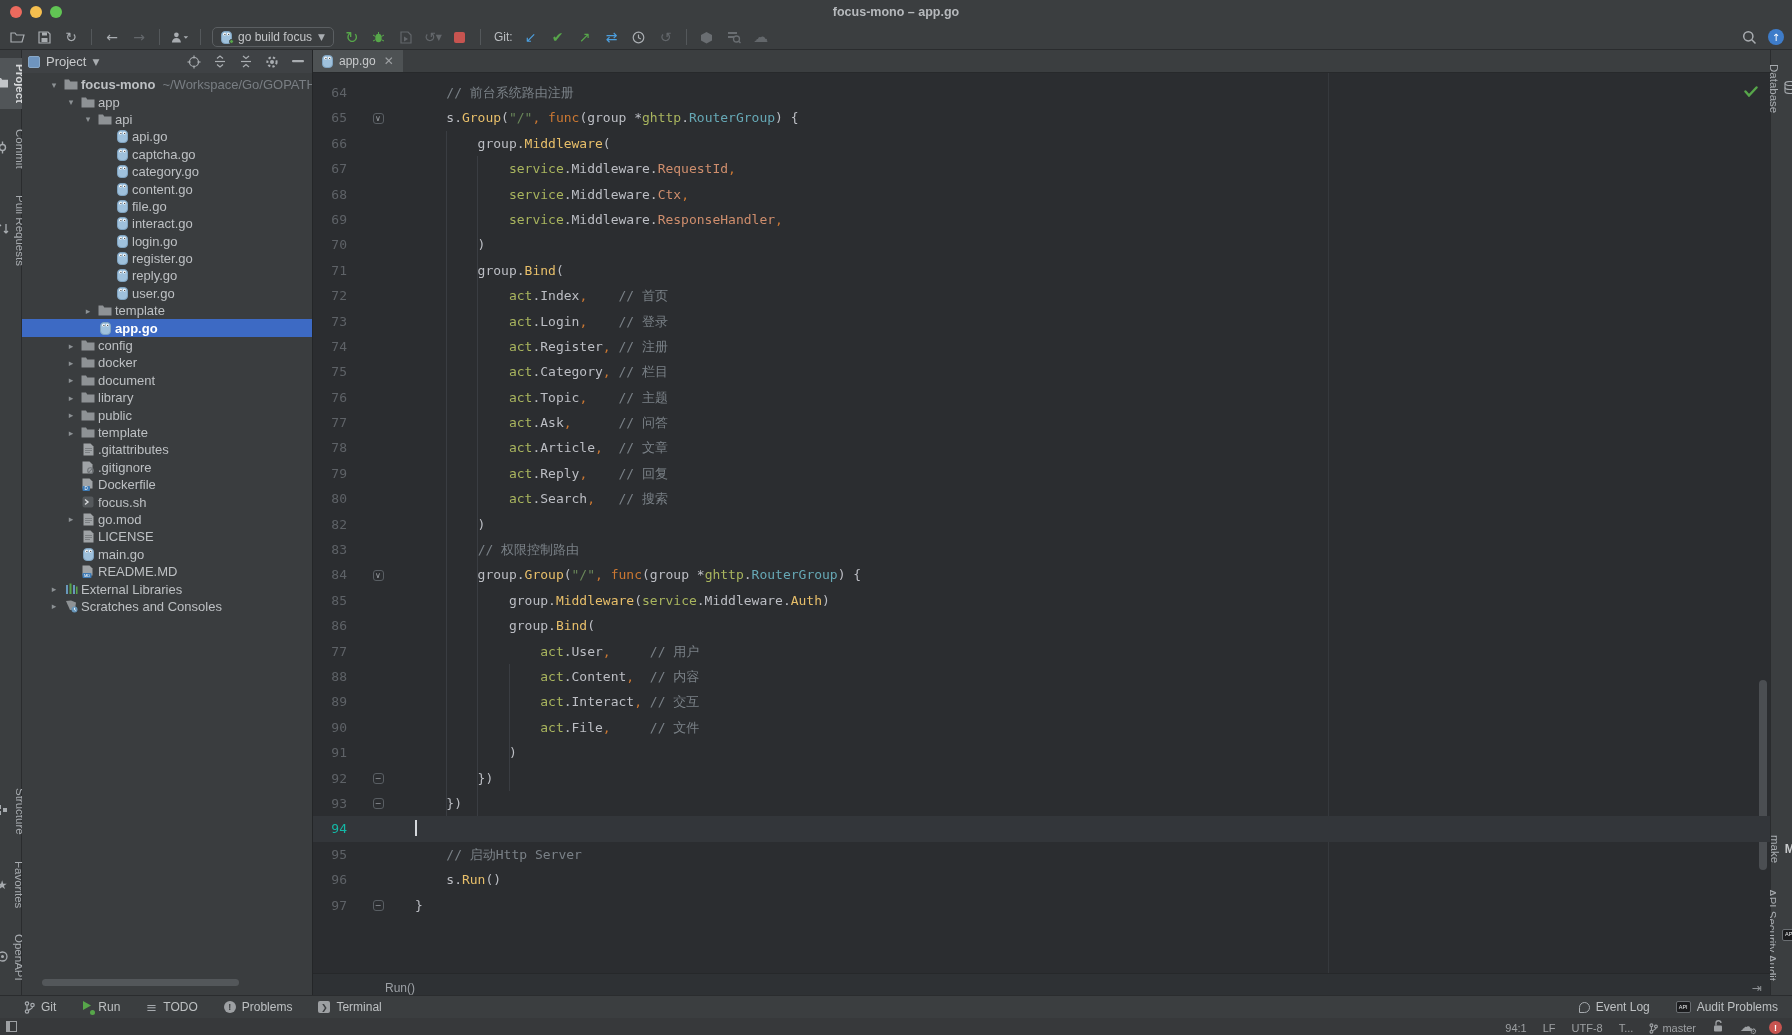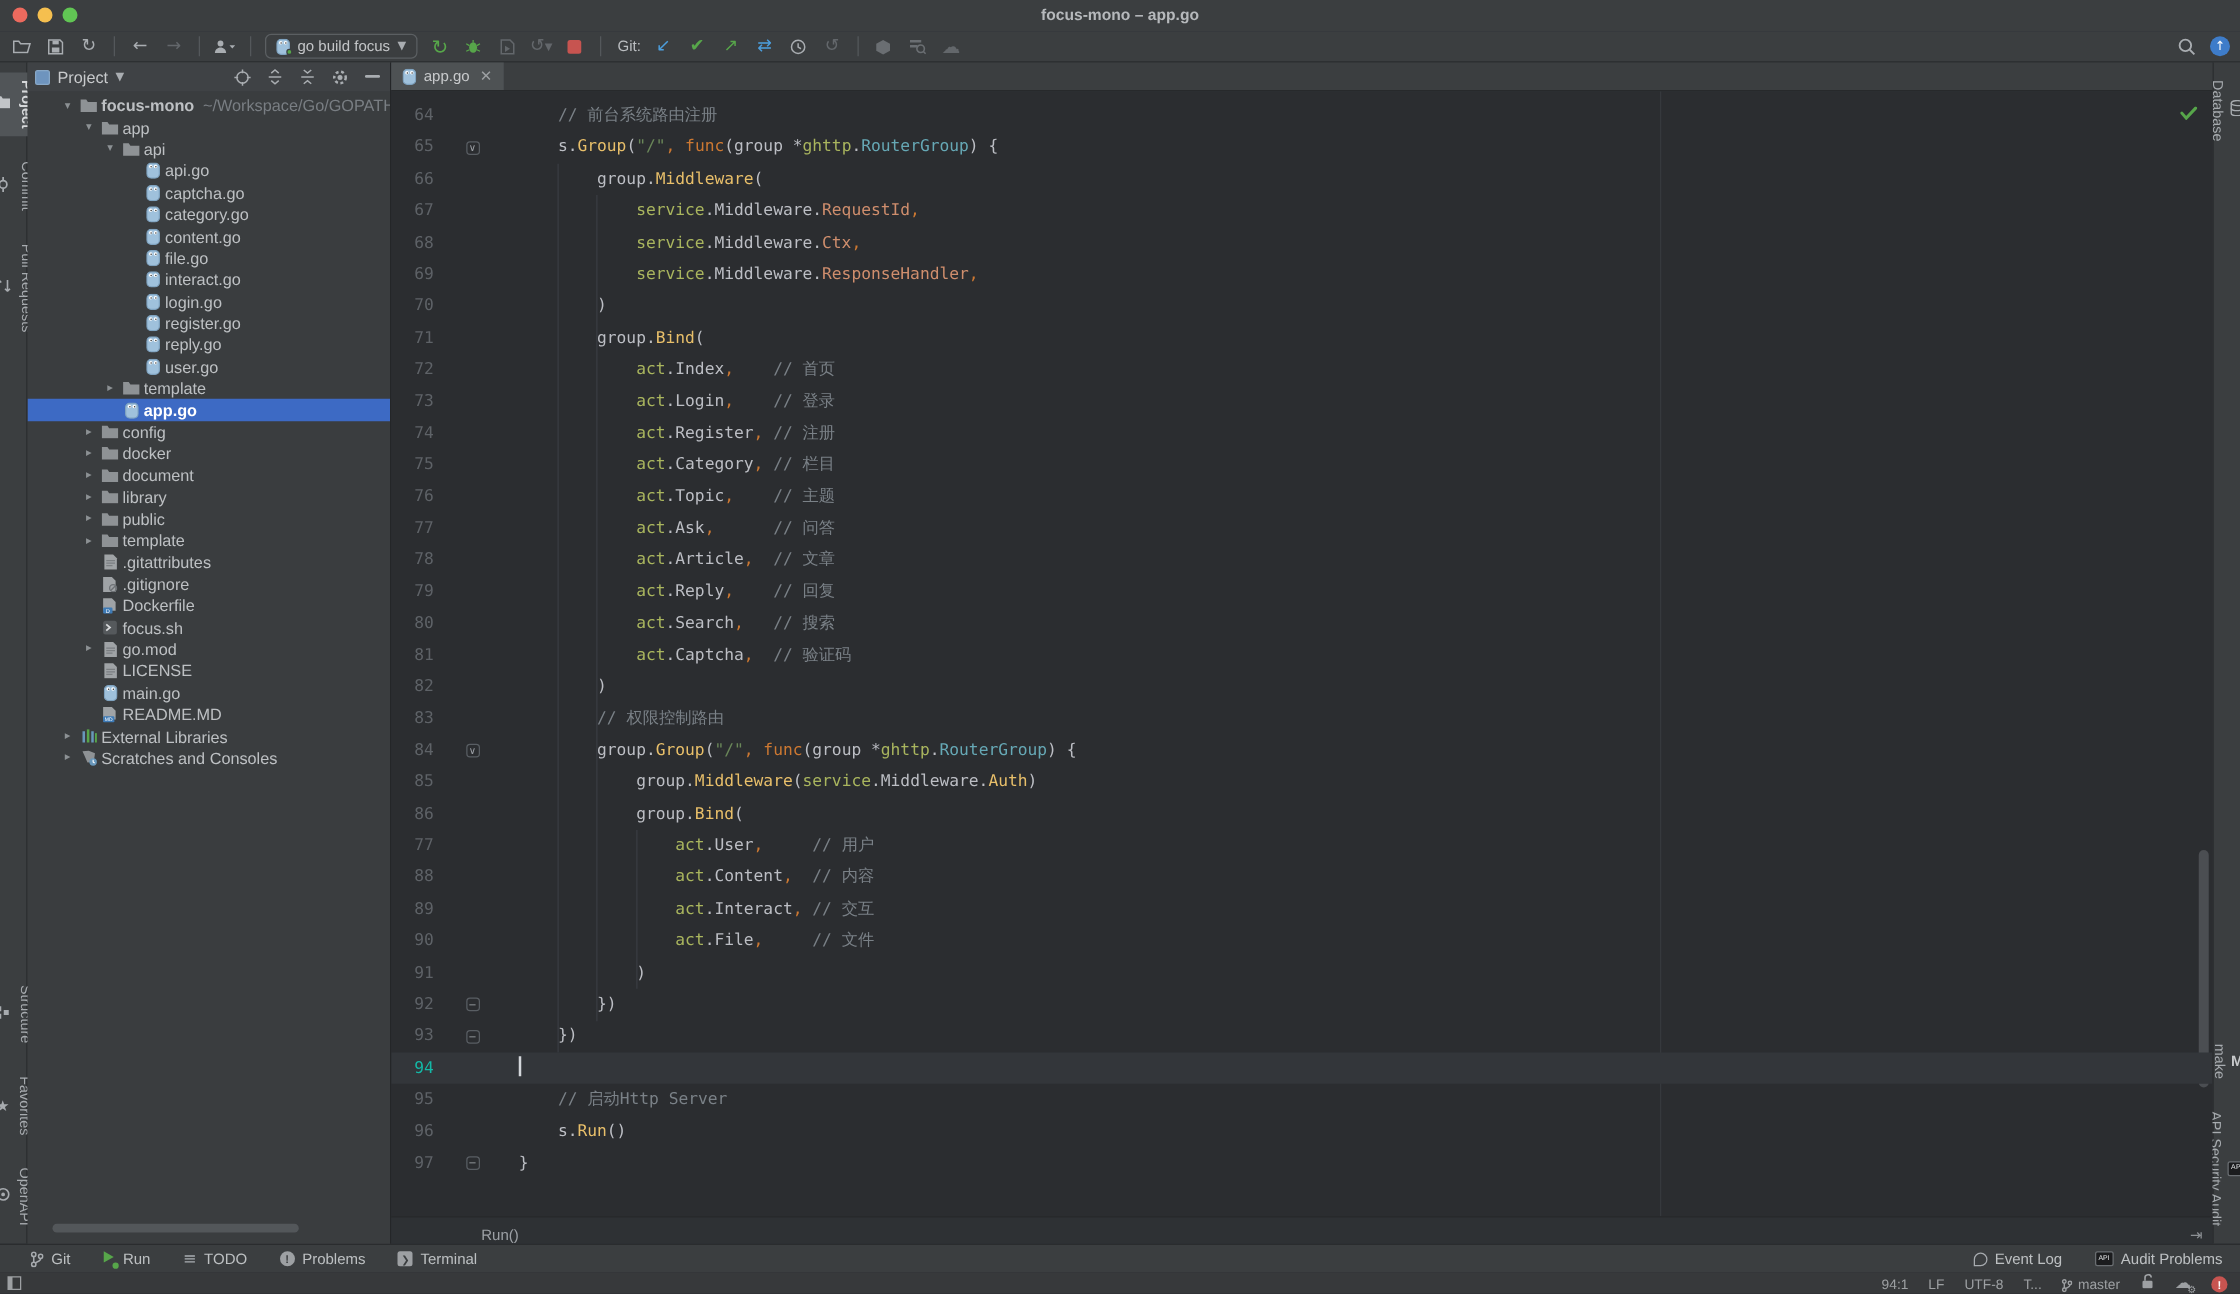--- a/index.html
+++ b/index.html
@@ -716,21 +716,20 @@
           <div class="line"><span class="ln">71</span><span class="foldc"></span><span class="txt"><span class="c-pl">        group.</span><span class="c-mth">Bind</span><span class="c-pl">(</span></span></div>
           <div class="line"><span class="ln">72</span><span class="foldc"></span><span class="txt"><span class="c-pl">            </span><span class="c-pkg">act</span><span class="c-pl">.Index</span><span class="c-op">,</span><span class="c-pl">    </span><span class="c-cm">// 首页</span></span></div>
           <div class="line"><span class="ln">73</span><span class="foldc"></span><span class="txt"><span class="c-pl">            </span><span class="c-pkg">act</span><span class="c-pl">.Login</span><span class="c-op">,</span><span class="c-pl">    </span><span class="c-cm">// 登录</span></span></div>
           <div class="line"><span class="ln">74</span><span class="foldc"></span><span class="txt"><span class="c-pl">            </span><span class="c-pkg">act</span><span class="c-pl">.Register</span><span class="c-op">,</span><span class="c-pl"> </span><span class="c-cm">// 注册</span></span></div>
           <div class="line"><span class="ln">75</span><span class="foldc"></span><span class="txt"><span class="c-pl">            </span><span class="c-pkg">act</span><span class="c-pl">.Category</span><span class="c-op">,</span><span class="c-pl"> </span><span class="c-cm">// 栏目</span></span></div>
           <div class="line"><span class="ln">76</span><span class="foldc"></span><span class="txt"><span class="c-pl">            </span><span class="c-pkg">act</span><span class="c-pl">.Topic</span><span class="c-op">,</span><span class="c-pl">    </span><span class="c-cm">// 主题</span></span></div>
           <div class="line"><span class="ln">77</span><span class="foldc"></span><span class="txt"><span class="c-pl">            </span><span class="c-pkg">act</span><span class="c-pl">.Ask</span><span class="c-op">,</span><span class="c-pl">      </span><span class="c-cm">// 问答</span></span></div>
           <div class="line"><span class="ln">78</span><span class="foldc"></span><span class="txt"><span class="c-pl">            </span><span class="c-pkg">act</span><span class="c-pl">.Article</span><span class="c-op">,</span><span class="c-pl">  </span><span class="c-cm">// 文章</span></span></div>
           <div class="line"><span class="ln">79</span><span class="foldc"></span><span class="txt"><span class="c-pl">            </span><span class="c-pkg">act</span><span class="c-pl">.Reply</span><span class="c-op">,</span><span class="c-pl">    </span><span class="c-cm">// 回复</span></span></div>
           <div class="line"><span class="ln">80</span><span class="foldc"></span><span class="txt"><span class="c-pl">            </span><span class="c-pkg">act</span><span class="c-pl">.Search</span><span class="c-op">,</span><span class="c-pl">   </span><span class="c-cm">// 搜索</span></span></div>
-          <div class="line"><span class="ln">81</span><span class="foldc"></span><span class="txt"><span class="c-pl">            </span><span class="c-pkg">act</span><span class="c-pl">.Captcha</span><span class="c-op">,</span><span class="c-pl">  </span><span class="c-cm">// 验证码</span></span></div>
           <div class="line"><span class="ln">82</span><span class="foldc"></span><span class="txt"><span class="c-pl">        )</span></span></div>
           <div class="line"><span class="ln">83</span><span class="foldc"></span><span class="txt"><span class="c-pl">        </span><span class="c-cm">// 权限控制路由</span></span></div>
           <div class="line"><span class="ln">84</span><span class="foldc"><span class="fm">∨</span></span><span class="txt"><span class="c-pl">        group.</span><span class="c-mth">Group</span><span class="c-pl">(</span><span class="c-str">"/"</span><span class="c-op">,</span><span class="c-pl"> </span><span class="c-kw">func</span><span class="c-pl">(group *</span><span class="c-pkg">ghttp</span><span class="c-pl">.</span><span class="c-typ">RouterGroup</span><span class="c-pl">) {</span></span></div>
           <div class="line"><span class="ln">85</span><span class="foldc"></span><span class="txt"><span class="c-pl">            group.</span><span class="c-mth">Middleware</span><span class="c-pl">(</span><span class="c-pkg">service</span><span class="c-pl">.Middleware.</span><span class="c-mth">Auth</span><span class="c-pl">)</span></span></div>
           <div class="line"><span class="ln">86</span><span class="foldc"></span><span class="txt"><span class="c-pl">            group.</span><span class="c-mth">Bind</span><span class="c-pl">(</span></span></div>
           <div class="line"><span class="ln">77</span><span class="foldc"></span><span class="txt"><span class="c-pl">                </span><span class="c-pkg">act</span><span class="c-pl">.User</span><span class="c-op">,</span><span class="c-pl">     </span><span class="c-cm">// 用户</span></span></div>
           <div class="line"><span class="ln">88</span><span class="foldc"></span><span class="txt"><span class="c-pl">                </span><span class="c-pkg">act</span><span class="c-pl">.Content</span><span class="c-op">,</span><span class="c-pl">  </span><span class="c-cm">// 内容</span></span></div>
           <div class="line"><span class="ln">89</span><span class="foldc"></span><span class="txt"><span class="c-pl">                </span><span class="c-pkg">act</span><span class="c-pl">.Interact</span><span class="c-op">,</span><span class="c-pl"> </span><span class="c-cm">// 交互</span></span></div>
           <div class="line"><span class="ln">90</span><span class="foldc"></span><span class="txt"><span class="c-pl">                </span><span class="c-pkg">act</span><span class="c-pl">.File</span><span class="c-op">,</span><span class="c-pl">     </span><span class="c-cm">// 文件</span></span></div>
           <div class="line"><span class="ln">91</span><span class="foldc"></span><span class="txt"><span class="c-pl">            )</span></span></div>

